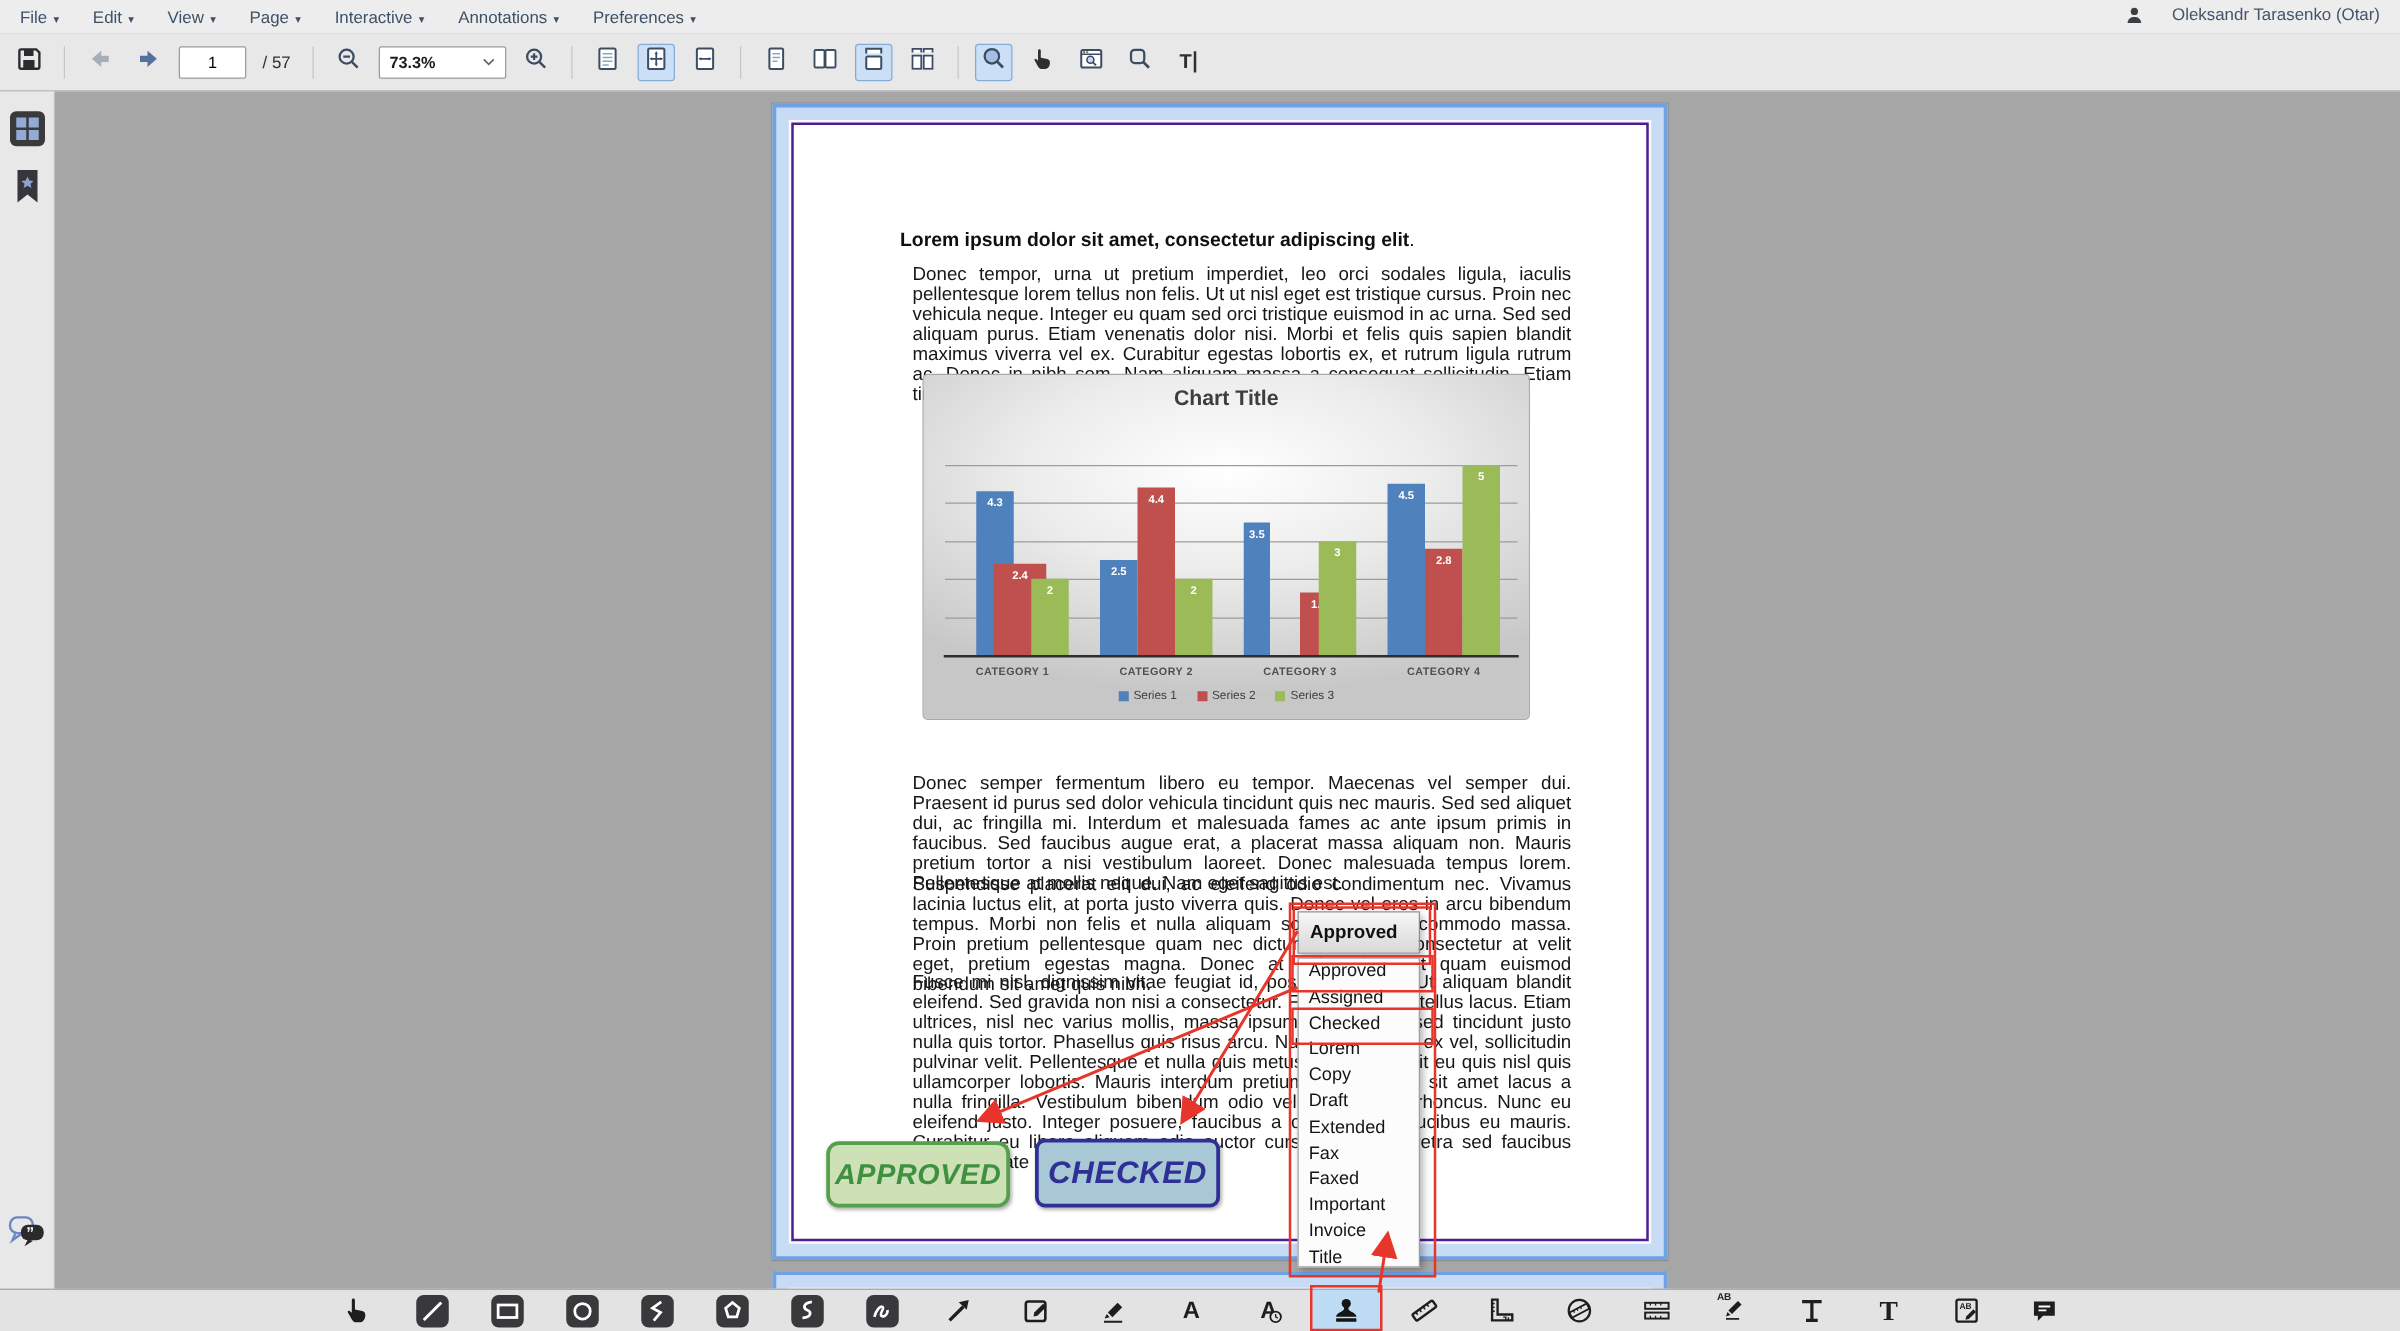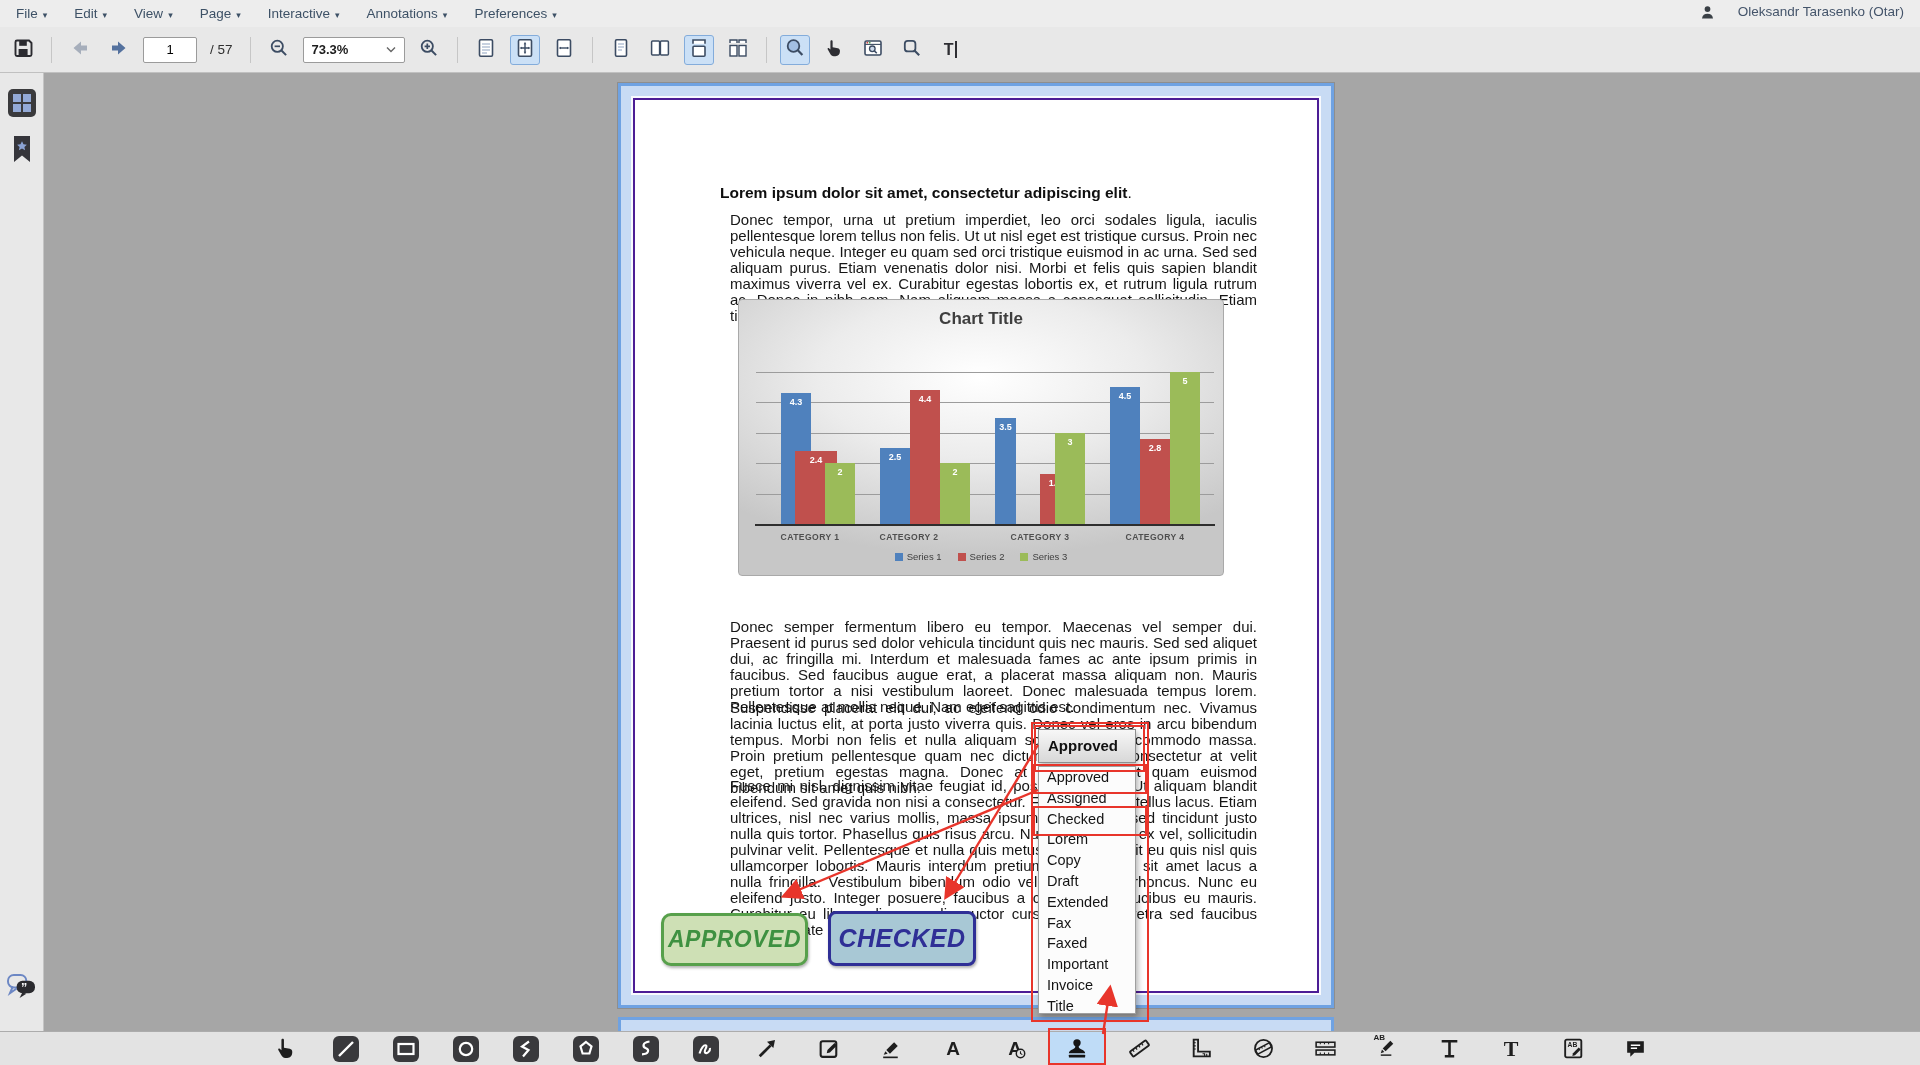--- a/index.html
+++ b/index.html
@@ -335,21 +335,21 @@
                 </div>
                 <div class="bar" style="left: 299px; width: 30px; height: 91.2px; background: rgb(155, 187, 89);">
                   <span class="bar-label">3</span>
                 </div>
                 <div class="bar" style="left: 414px; width: 30px; height: 152px; background: rgb(155, 187, 89);">
                   <span class="bar-label">5</span>
                 </div>
               </div>
             <div id="chart-cats">
                 <div class="cat-label" style="left: 16px;">CATEGORY 1</div>
-                <div class="cat-label" style="left: 115px;">CATEGORY 2</div>
+                <div class="cat-label" style="left: 131px;">CATEGORY 2</div>
                 <div class="cat-label" style="left: 246px;">CATEGORY 3</div>
                 <div class="cat-label" style="left: 361px;">CATEGORY 4</div>
               </div>
             <div class="legend" id="chart-legend">
                 <span class="leg-item">
                   <span class="leg-swatch" style="background:#4F81BD"></span>
                   <span>Series 1</span>
                 </span>
                 <span class="leg-item">
                   <span class="leg-swatch" style="background:#C0504D"></span>

